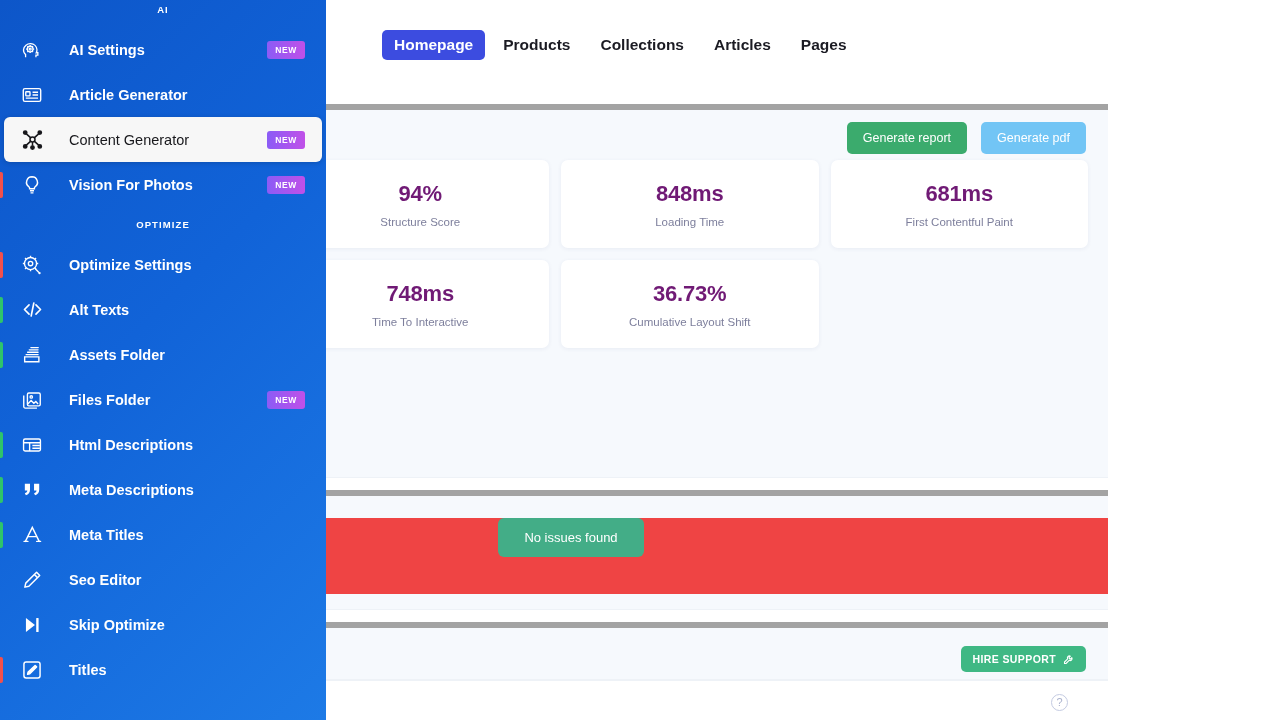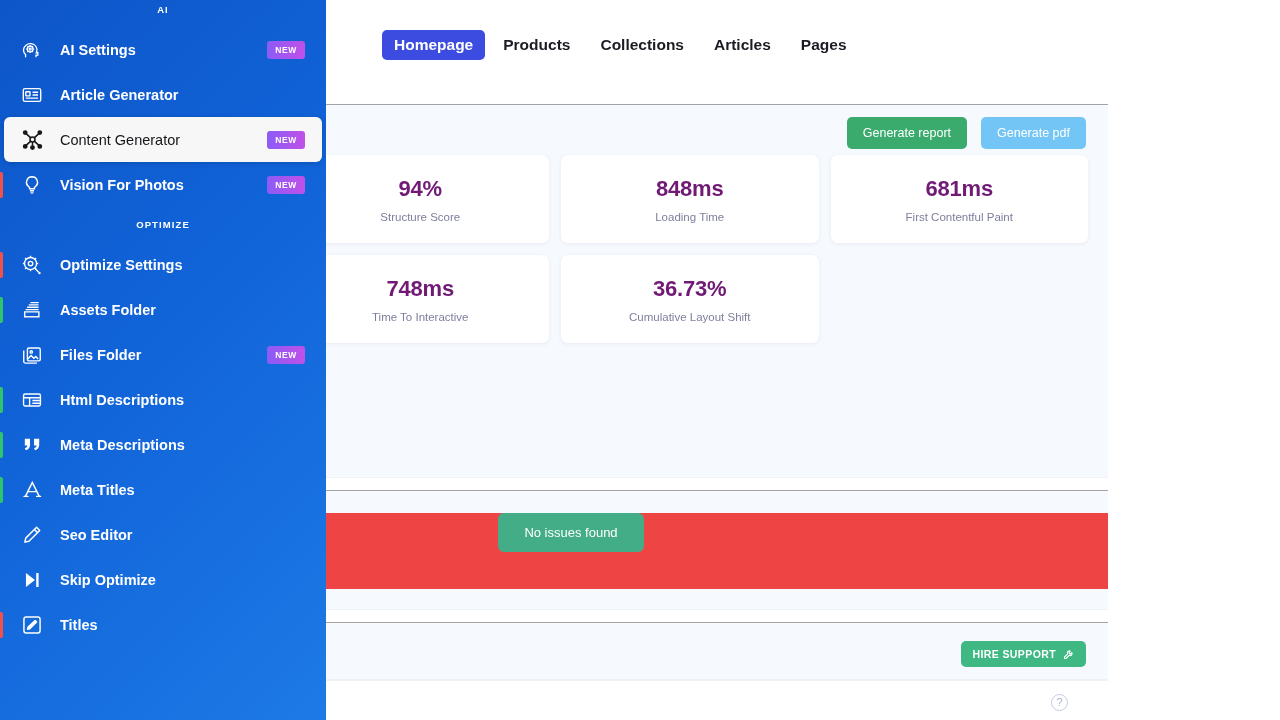--- a/index.html
+++ b/index.html
@@ -32,21 +32,21 @@
     font-size: 15.5px; font-weight: bold; color: #1b1b23;
     padding: 7px 12px; border-radius: 5px; line-height: 1;
     white-space: nowrap; cursor: pointer;
   }
   .tab.active { background: #3c4ce0; color: #ffffff; }
 
   
   .panel {
     position: absolute; left: 0; width: 1108px;
     background: #f6f9fd;
-    border-top: 1px solid #a3a3a3;
+    border-top: 6px solid #a3a3a3;
     border-bottom: 1px solid #eef2f7;
   }
   #panel-metrics { top: 104px; height: 374px; }
 
   .panel-actions {
     position: absolute; right: 22px; top: 12px;
     display: flex; gap: 14px;
   }
   .btn {
     font-size: 12.5px; color: #ffffff; font-weight: normal;
@@ -146,21 +146,21 @@
     position: absolute; left: 0; top: 10px;
     width: 3px; height: 26px; border-radius: 0 2px 2px 0;
   }
   .side-ico {
     width: 32px; height: 32px; flex: 0 0 32px;
     display: flex; align-items: center; justify-content: center;
     color: #ffffff;
   }
   .side-ico svg { display: block; }
   .side-label {
-    margin-left: 12px;
+    margin-left: 21px;
     font-size: 14.5px; font-weight: bold; color: #ffffff;
     white-space: nowrap;
   }
   .badge-new {
     position: absolute; right: 21px;
     background: linear-gradient(90deg, #8b5cf6 0%, #c050e8 100%);
     color: #ffffff; font-size: 8.5px; font-weight: bold; letter-spacing: .6px;
     padding: 4px 8px; border-radius: 3px; margin-left: 48px;
   }
   .side-item.active {
@@ -317,20 +317,29 @@
           <circle cx="10.4" cy="10.4" r="6.6"></circle>
             <circle cx="10.4" cy="10.4" r="2.4"></circle>
           <path d="M10.4 3.8V2M10.4 17v1.8M17 10.4h1.8M2 10.4h1.8M15.1 5.7l1.3-1.3M4.4 16.4l1.3-1.3M15.1 15.1l1.3 1.3M4.4 4.4l1.3 1.3"></path>
           <path d="M15.6 16.2 19.6 20.2"></path>
             <circle cx="20.2" cy="20.8" r="1.3" fill="currentColor" stroke="none"></circle>
         </svg>
       </span>
       <span class="side-label">Optimize Settings</span>
     </div>
 
+    <div class="side-item">
+      <span class="accent" style="background:#2fc46a"></span>
+      <span class="side-ico">
+        <svg width="23" height="23" viewBox="0 0 24 24" fill="none" stroke="currentColor" stroke-width="1.7" stroke-linecap="round" stroke-linejoin="round">
+          <path d="M8.4 7.2 3.6 12l4.8 4.8M15.6 7.2 20.4 12l-4.8 4.8M13.4 5.2l-2.8 13.6"></path>
+        </svg>
+      </span>
+      <span class="side-label">Alt Texts</span>
+    </div>
 
     <div class="side-item">
       <span class="accent" style="background:#2fc46a"></span>
       <span class="side-ico">
         <svg width="22" height="22" viewBox="0 0 24 24" fill="none" stroke="currentColor" stroke-width="1.5" stroke-linecap="round">
           <path d="M4 19.4h15.5V14H4z"></path>
           <path d="M5.6 11.6h13M7.2 9h11.4M9 6.4h9.6M10.8 3.9h8"></path>
         </svg>
       </span>
       <span class="side-label">Assets Folder</span>

